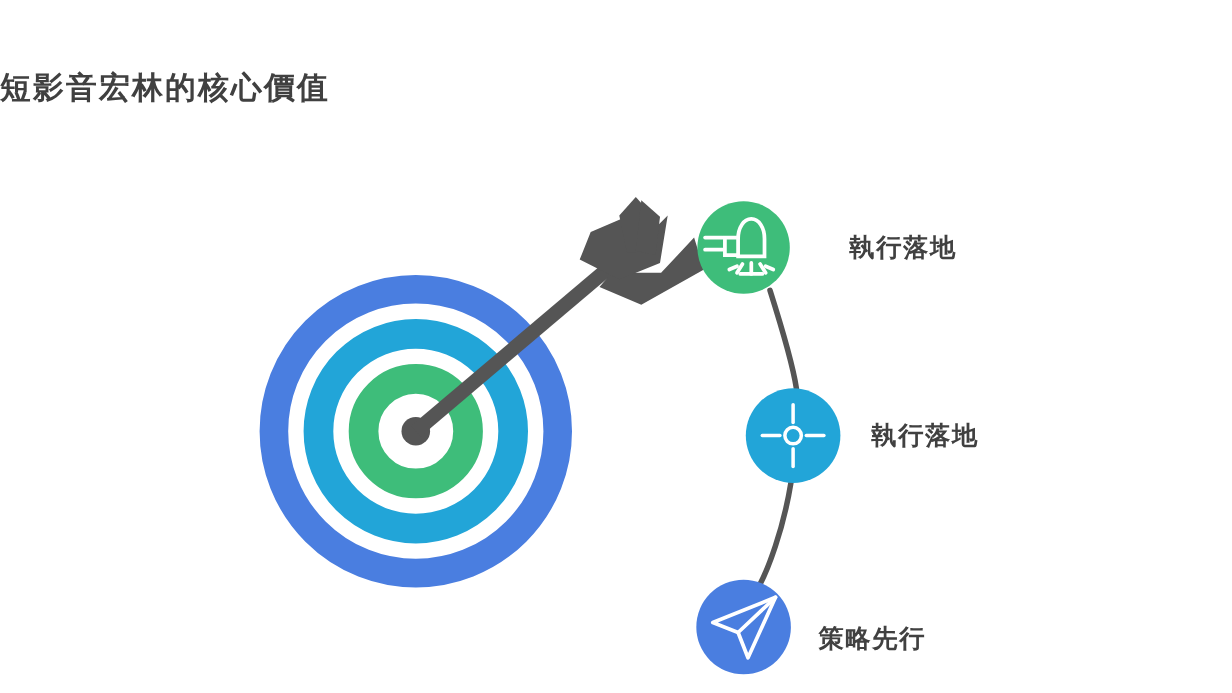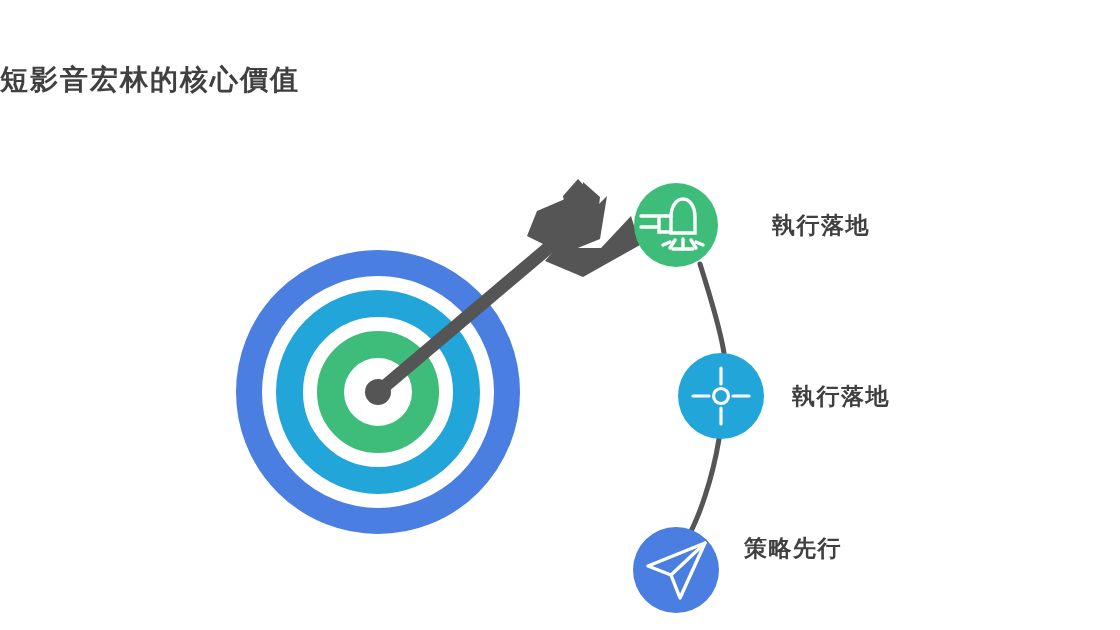--- a/index.html
+++ b/index.html
@@ -49,21 +49,21 @@
     position: absolute;
     font-size: 23px;
     font-weight: bold;
     color: #404040;
     letter-spacing: 1.5px;
     white-space: nowrap;
     line-height: 1;
   }
   #label-exec   { left: 772px; top: 214px; text-align: right; }
   #label-precise{ left: 792px; top: 385px; }
-  #label-strategy { left: 744px; top: 539px; font-family: Liberation Mono, monospace; }
+  #label-strategy { left: 744px; top: 569px; }
 </style>
 </head>
 <body>
 
 <div id="slide">
 
   <div id="slide-title">短影音宏林的核心價值</div>
 
   <div id="graphic">
     <svg width="1120" height="630" viewBox="0 0 1120 630" xmlns="http://www.w3.org/2000/svg">

